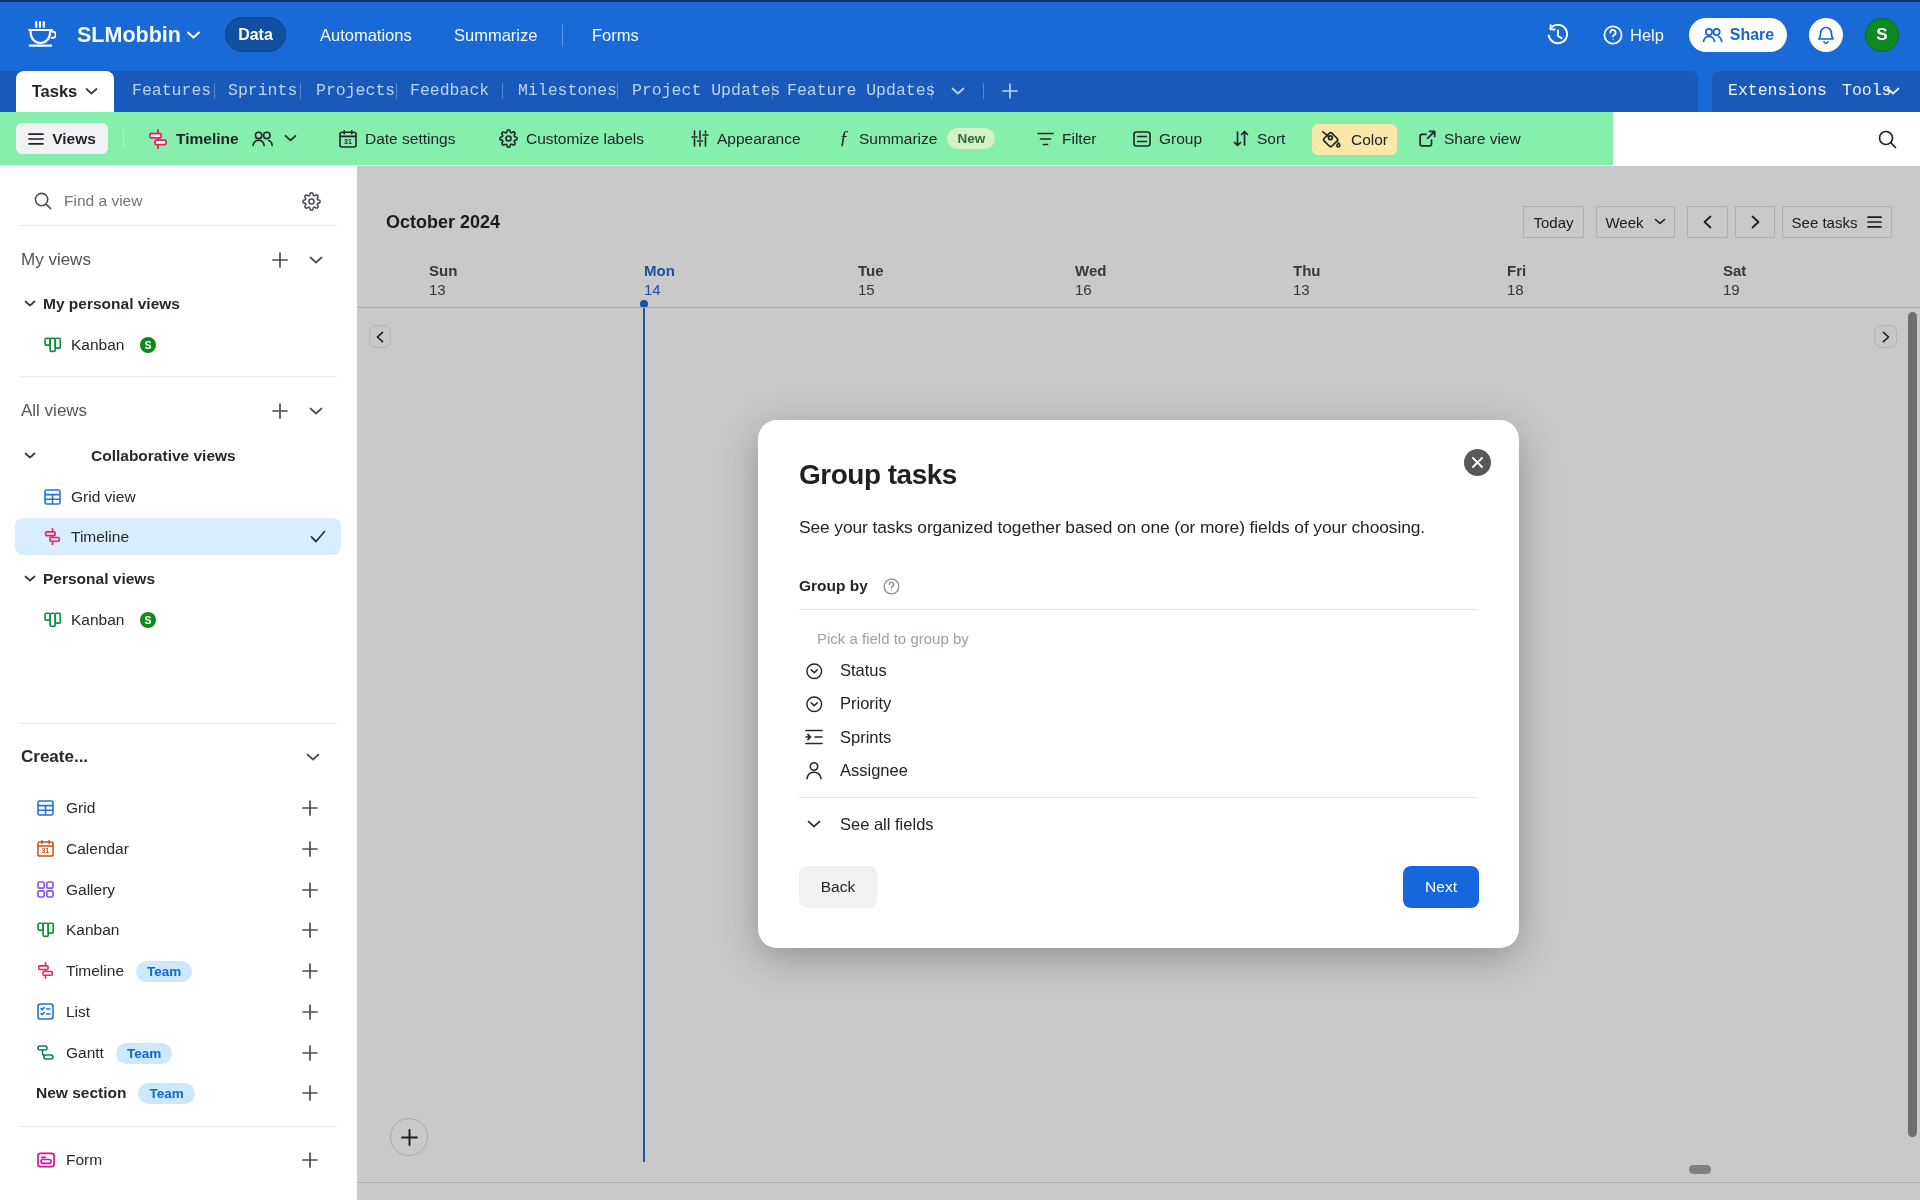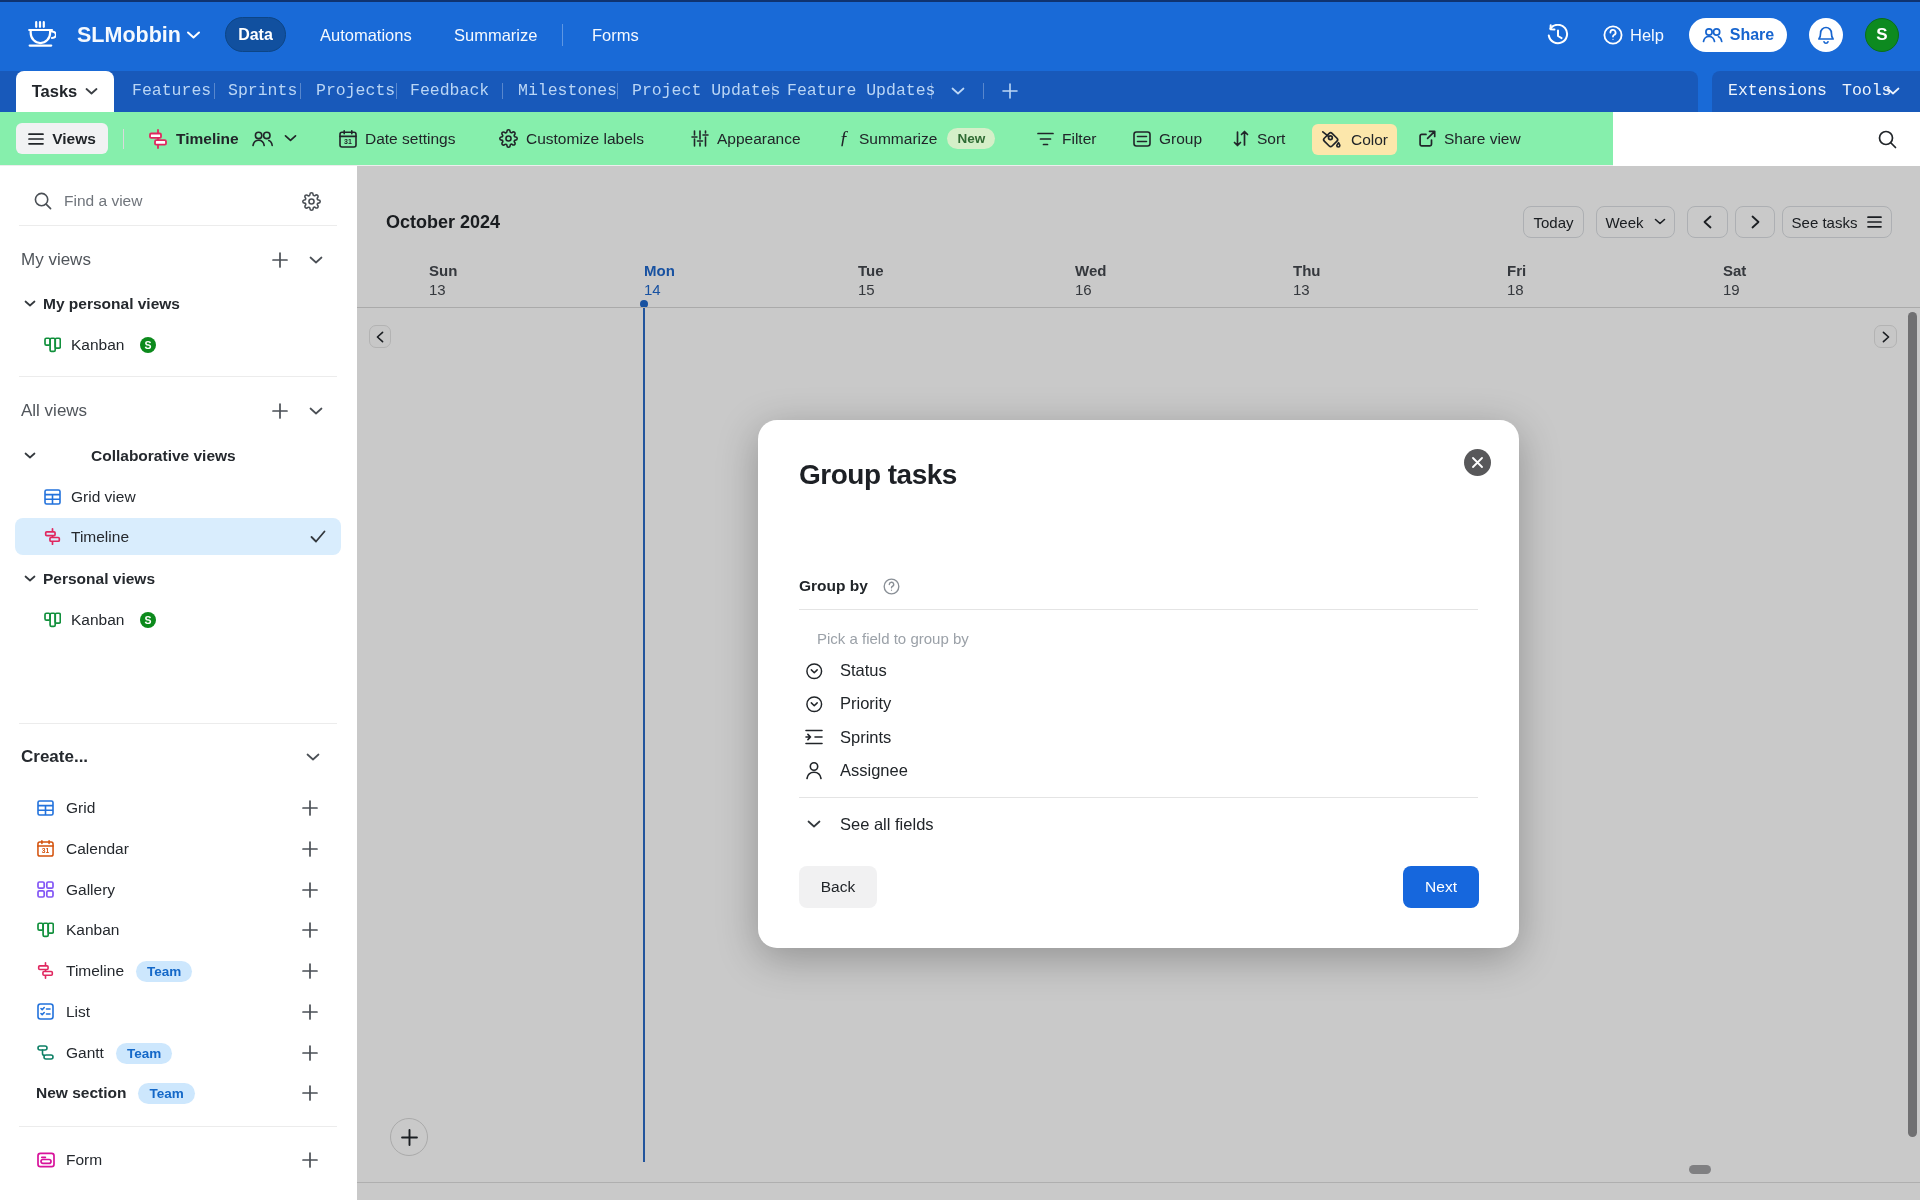--- a/index.html
+++ b/index.html
@@ -28,21 +28,21 @@
   .titem { position:absolute; top:0; height:53px; display:flex; align-items:center; color:#212529; font-size:15.5px; font-weight:500; gap:8px; }
 
   
   #sidebar { position:absolute; left:0; top:166px; width:357px; height:1034px; background:#fff; }
   .sline { position:absolute; left:19px; width:318px; height:1px; background:#ececec; }
   .srow { position:absolute; display:flex; align-items:center; color:#25292e; font-size:15.5px; }
 
   
   #canvas { position:absolute; left:357px; top:166px; width:1563px; height:1034px; background:#fff; overflow:hidden;margin-top:18px; }
   #overlay { position:absolute; left:357px; top:166px; width:1563px; height:1034px; background:rgba(0,0,0,0.212); }
-  .cbtn { position:absolute; top:22px; height:32px; border:1px solid #dcdfe3; border-radius:8px; background:#fff; display:flex; align-items:center; justify-content:center; color:#23272c; font-size:15px; gap:10px; }
+  .cbtn { position:absolute; top:22px; height:32px; border:1px solid #dcdfe3; border-radius:0; background:#fff; display:flex; align-items:center; justify-content:center; color:#23272c; font-size:15px; gap:10px; }
   .dayname { position:absolute; top:78px; font-size:15px; font-weight:600; color:#44484e; }
   .daynum  { position:absolute; top:97px; font-size:15px; color:#44484e; }
 
   
   #modal { position:absolute; left:758px; top:420px; width:761px; height:528px; background:#fff; border-radius:19px; box-shadow:0 10px 40px rgba(0,0,0,0.28); }
 </style>
 </head>
 <body>
 
 <div id="topbar">
@@ -451,20 +451,21 @@
 </div>
 <div id="overlay"></div>
 
 <div id="modal">
   <div class="abs" style="left:41px;top:39px;font-size:28px;font-weight:700;color:#1d2025;letter-spacing:-0.5px;">Group tasks</div>
   <div class="abs" style="left:706px;top:29px;width:27px;height:27px;border-radius:50%;background:#58585a;display:flex;align-items:center;justify-content:center;">
     <svg width="11" height="11" viewBox="0 0 11 11" stroke="#fff" stroke-width="1.8" stroke-linecap="round">
         <path d="M1 1 L10 10 M10 1 L1 10"></path>
       </svg>
     </div>
+  <div class="abs" style="left:41px;top:97px;font-size:17.4px;color:#212529;letter-spacing:-0.1px;">See your tasks organized together based on one (or more) fields of your choosing.</div>
 
   <div class="abs" style="left:41px;top:157px;font-size:15.5px;font-weight:700;color:#212529;">Group by</div>
   <svg class="abs" style="left:125px;top:158px" width="17" height="17" viewBox="0 0 20 20" fill="none" stroke="#898f96" stroke-width="1.6">
       <circle cx="10" cy="10" r="8.6"></circle>
       <path d="M7.4 7.6 a2.6 2.6 0 1 1 3.5 2.4 c-0.7 0.3 -0.9 0.7 -0.9 1.5" stroke-linecap="round"></path>
       <circle cx="10" cy="14.3" r="0.7" fill="#898f96" stroke="none"></circle>
     </svg>
   <div class="abs" style="left:41px;top:189px;width:679px;height:1px;background:#e4e4e4;"></div>
 
   <div class="abs" style="left:59px;top:210px;font-size:15px;color:#9ba1a8;">Pick a field to group by</div>

